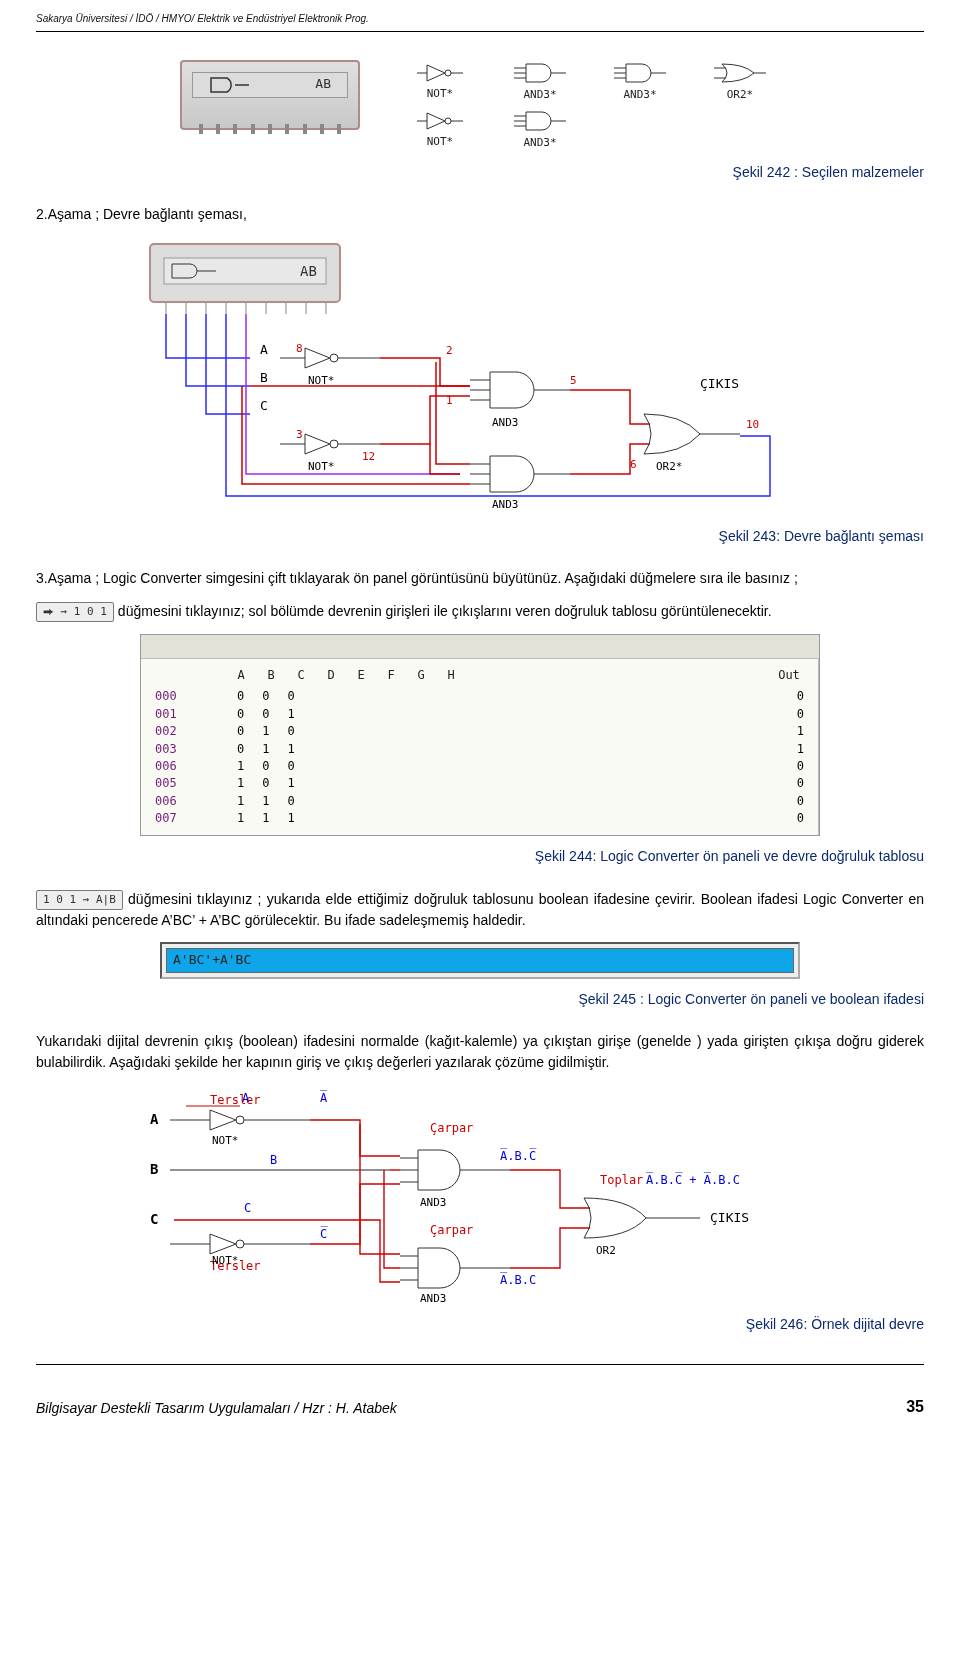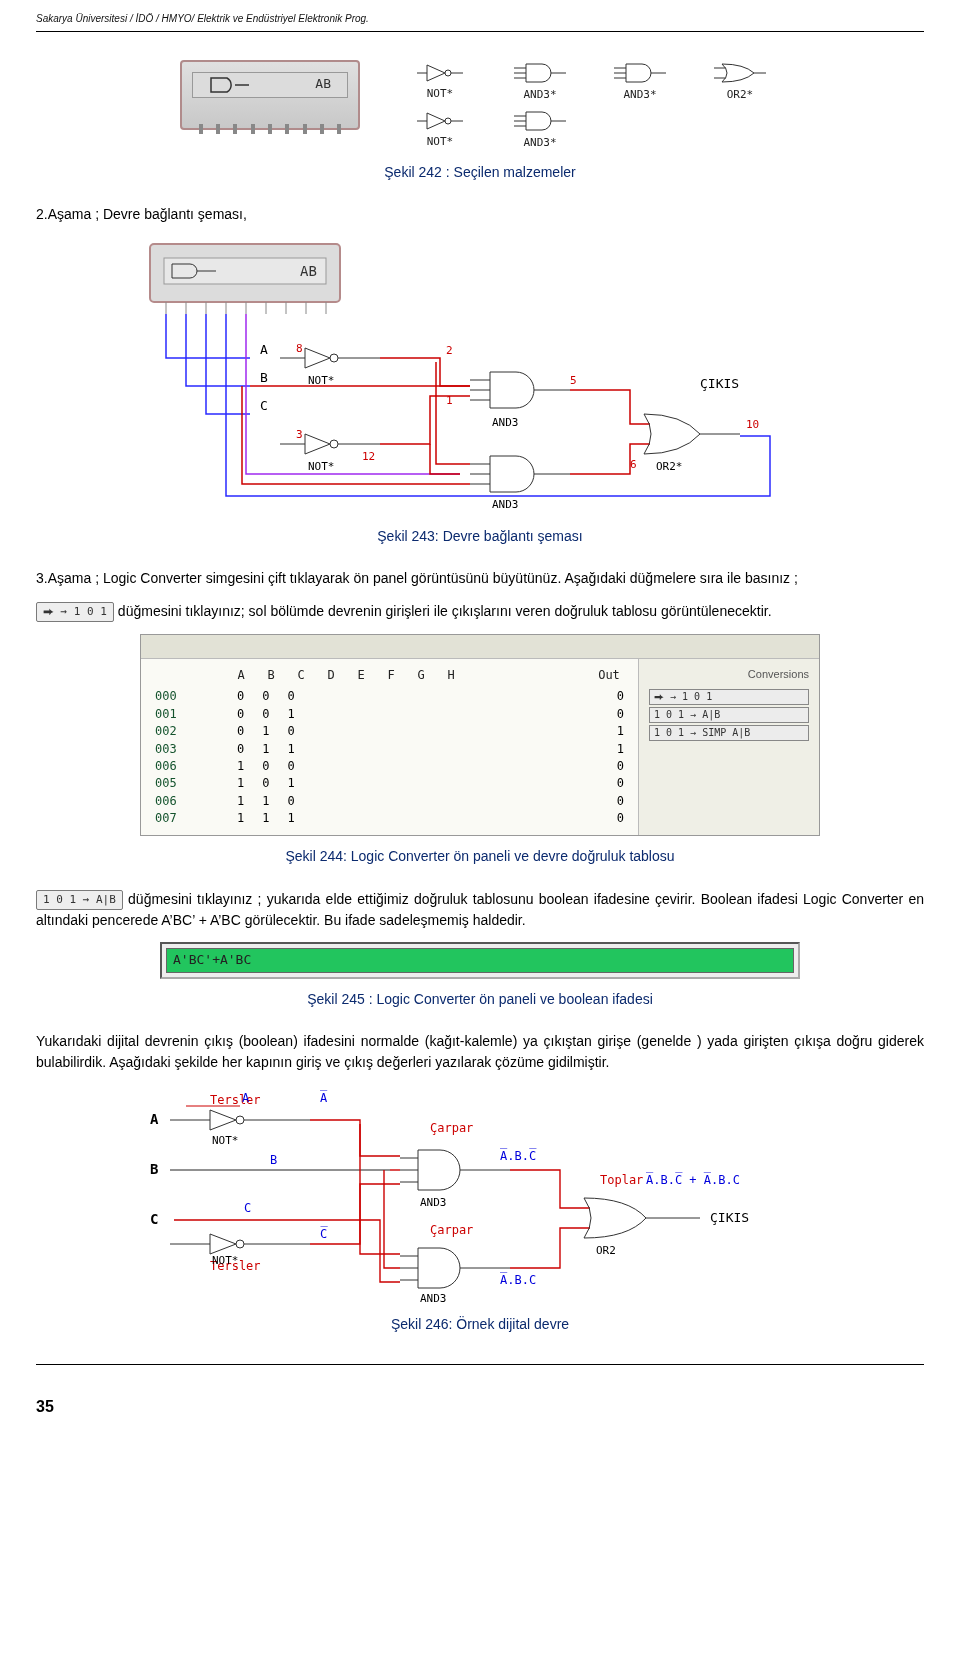--- a/index.html
+++ b/index.html
@@ -17,21 +17,21 @@
     color: #111;
     font-size: 10px;
     margin-bottom: 4px;
   }
   .hr {
     border: none;
     border-top: 1px solid #000;
     margin-bottom: 28px;
   }
   .caption {
-    text-align: center;
+    text-align: right;
     color: #0b2a6e;
     font-size: 14px;
     margin: 10px 0 22px;
   }
   .body-text {
     color: #000;
     font-size: 14px;
     text-align: justify;
     margin: 12px 0;
   }
@@ -128,21 +128,21 @@
   .fig3-main { display:flex; }
   .tt {
     font-family: monospace;
     font-size: 12px;
     padding: 8px 14px;
     flex: 1;
     background:#fafaf5;
     border-right:1px solid #bbb;
   }
   .tt-row { display:flex; gap:22px; }
-  .tt-left { width: 60px; color:#14532d; }
+  .tt-left { width: 60px; color:#701a75; }
   .tt-bits { display:flex; gap:18px; }
   .tt-out { margin-left:auto; }
   .tt-head { color:#222; margin-bottom:4px; display:flex; gap:18px; padding-left:80px;}
   .tt-head span { width: 12px; text-align:center; }
   .conv-side {
     width: 180px;
     padding: 8px 10px;
     font-size: 11px;
     color:#333;
     background:#efefe6;
@@ -154,21 +154,21 @@
     justify-content:space-between; align-items:center;
     height:16px;
   }
 
   
   .expr-box {
     width: 640px; border:2px inset #aaa; background:#eee;
     padding:4px;
   }
   .expr-input {
-    width:100%; background:#22c55e; border:1px solid #666;
+    width:100%; background:#0ea5e9; border:1px solid #666;
     font-family: monospace; font-size:13px; padding:2px 6px;
     color:#222;
   }
 
   
   .fig6 { width: 680px; }
 
   svg text { font-family: Verdana, monospace; }
 </style>
 </head>
@@ -456,32 +456,20 @@
               <span class="tt-left">007</span>
               <span class="tt-bits">
                 <span>1</span>
                 <span>1</span>
                 <span>1</span>
               </span>
               <span class="tt-out">0</span>
             </div>
           </div>
       </div>
-      <div class="conv-side">
-        <div class="cs-title">Conversions</div>
-        <div class="conv-btn">
-            <span>⮕ → 1 0 1</span>
-          </div>
-        <div class="conv-btn">
-            <span>1 0 1 → A|B</span>
-          </div>
-        <div class="conv-btn">
-            <span>1 0 1 → SIMP A|B</span>
-          </div>
-      </div>
     </div>
   </div>
 </div>
 <div class="caption">Şekil  244: Logic Converter ön paneli ve devre  doğruluk tablosu</div>
 
 <p class="body-text">
   <span class="sm-btn">1 0 1  →  A|B</span><span> düğmesini tıklayınız ; yukarıda elde ettiğimiz doğruluk tablosunu  boolean ifadesine çevirir. Boolean ifadesi Logic Converter   en altındaki pencerede A’BC’ + A’BC görülecektir. Bu ifade sadeleşmemiş haldedir.</span>
 </p>
 
 <div class="figure">
@@ -569,14 +557,15 @@
     </g>
     <text x="456" y="170" font-size="11">OR2</text>
     <text x="506" y="100" font-size="12" fill="#00d">A̅.B.C̅ + A̅.B.C</text>
     <text x="570" y="138" font-size="13">ÇIKIS</text>
   </svg>
 </div>
 <div class="caption">Şekil  246: Örnek dijital devre</div>
 
 <hr class="footer-line">
 <div class="footer">
+  <div class="footer-left">Bilgisayar Destekli Tasarım Uygulamaları / Hzr :  H. Atabek</div>
   <div class="footer-right">35</div>
 </div>
 
 </body></html>

